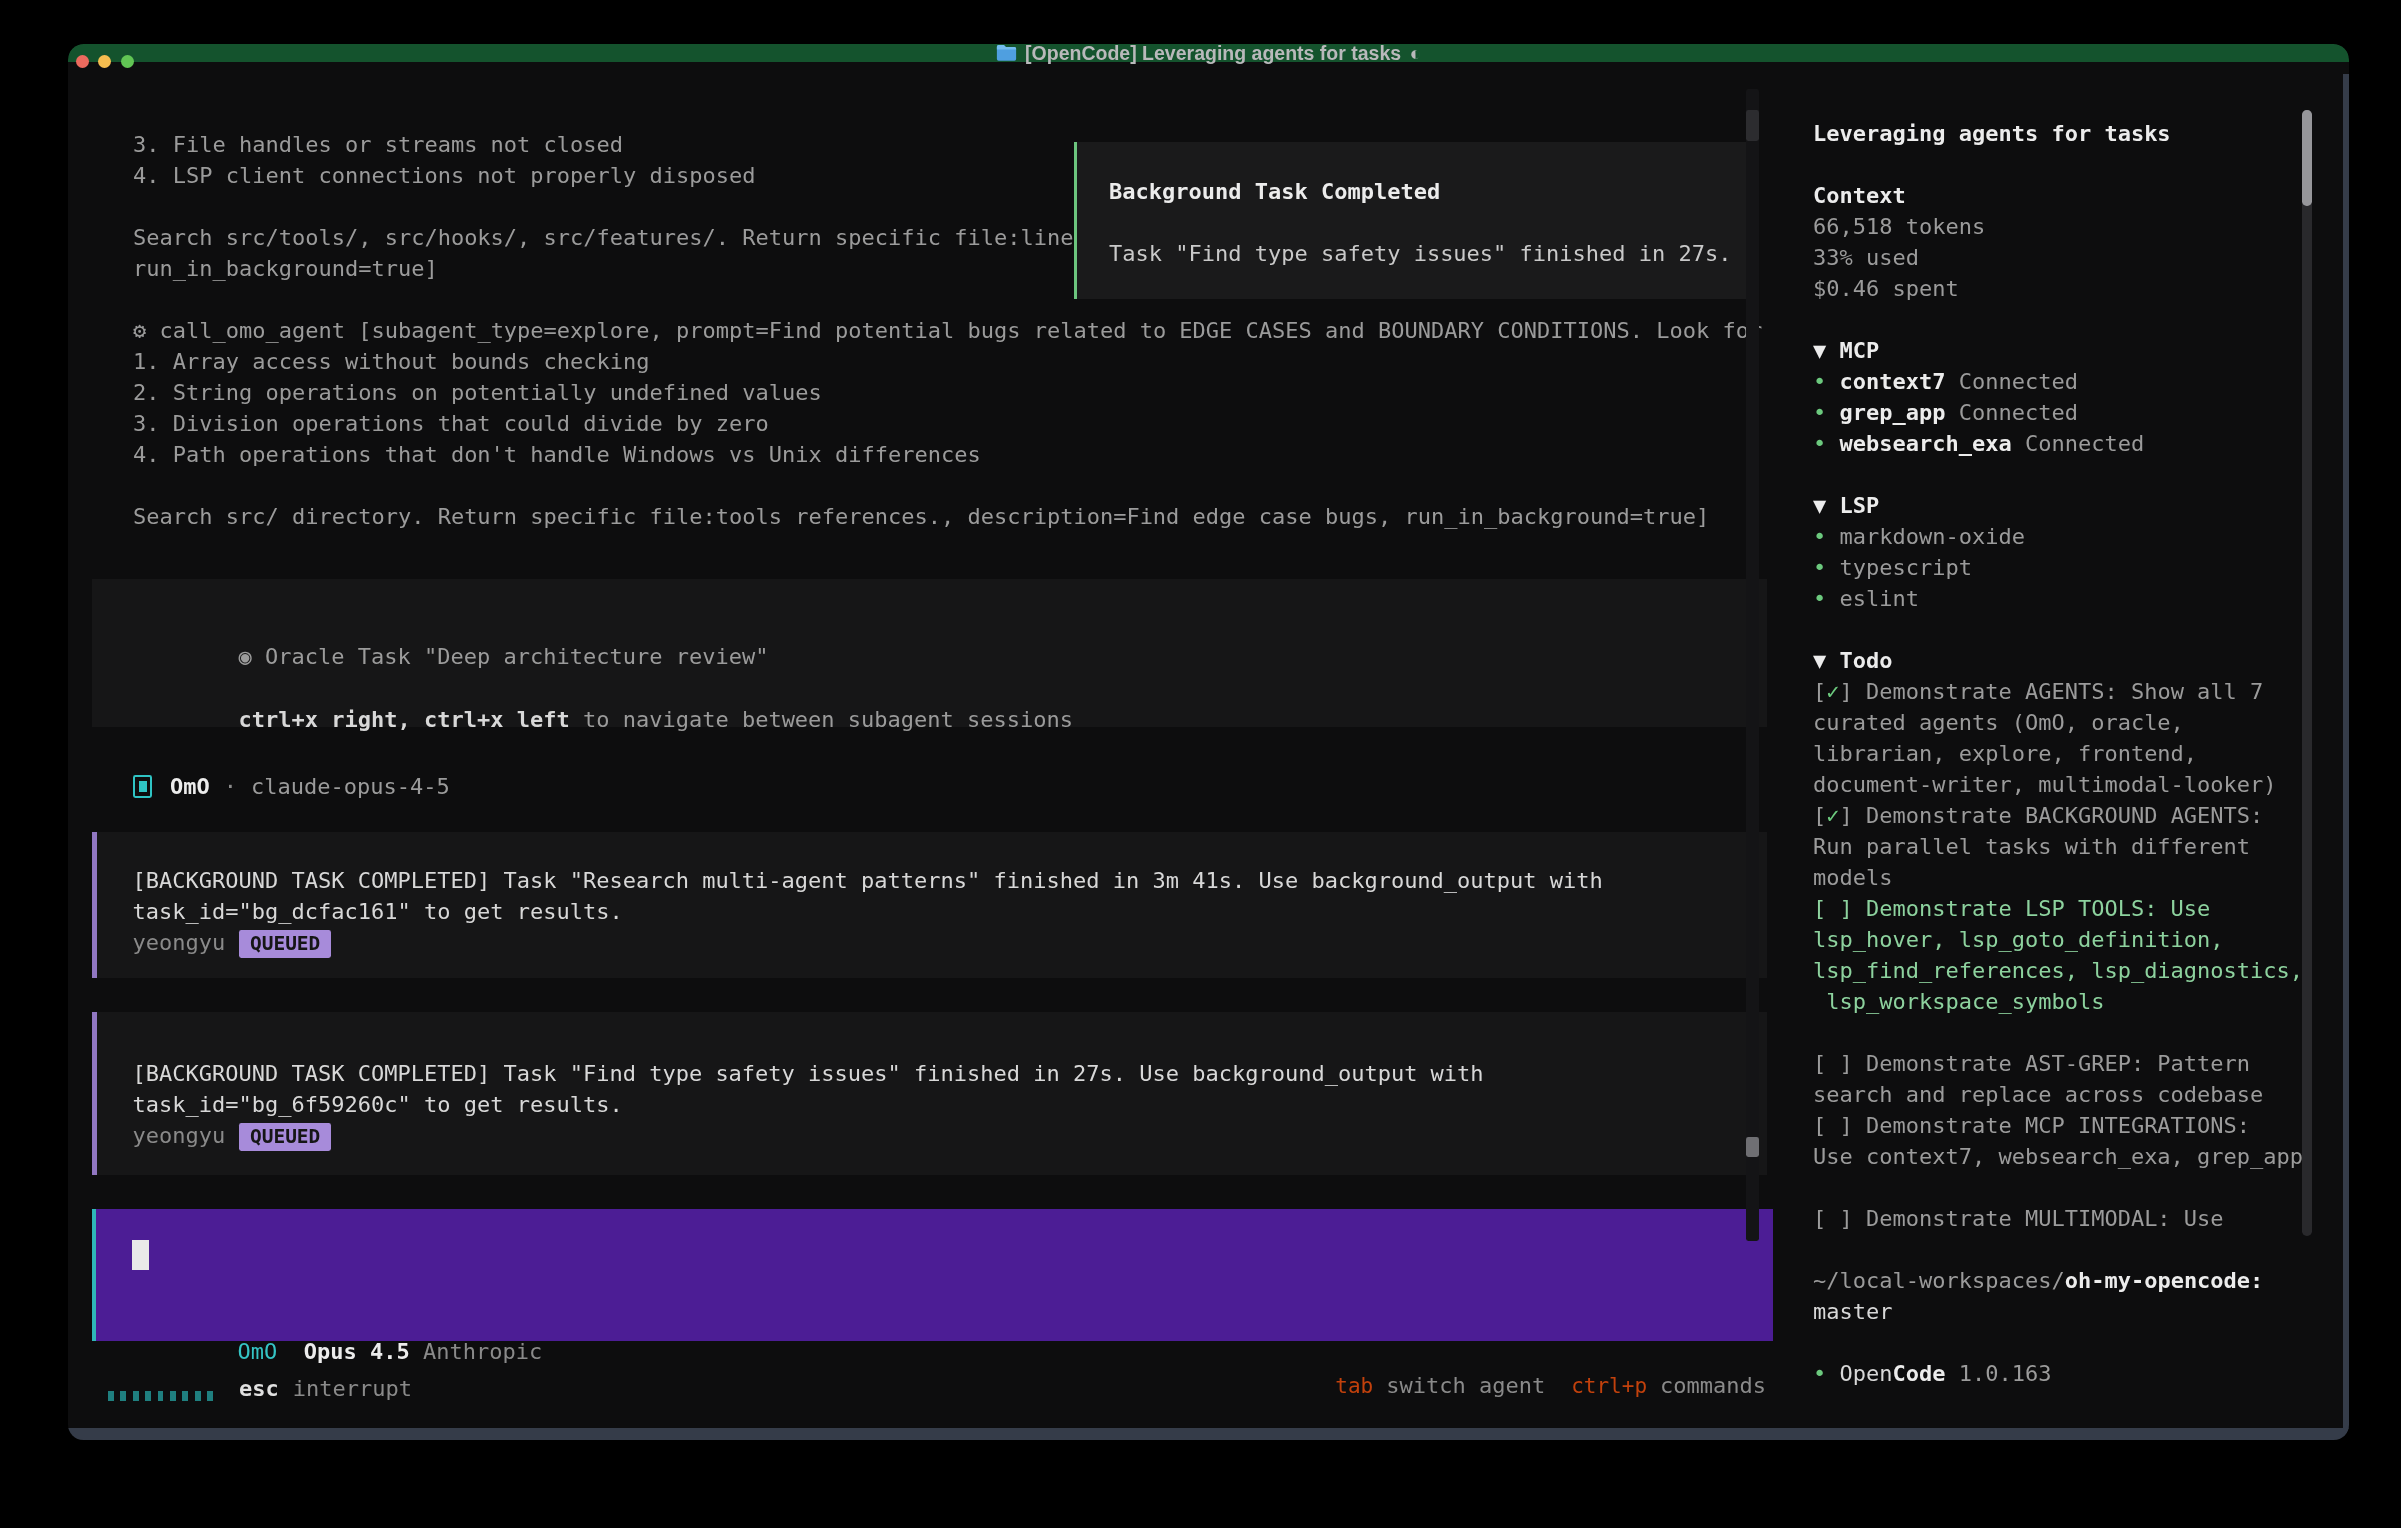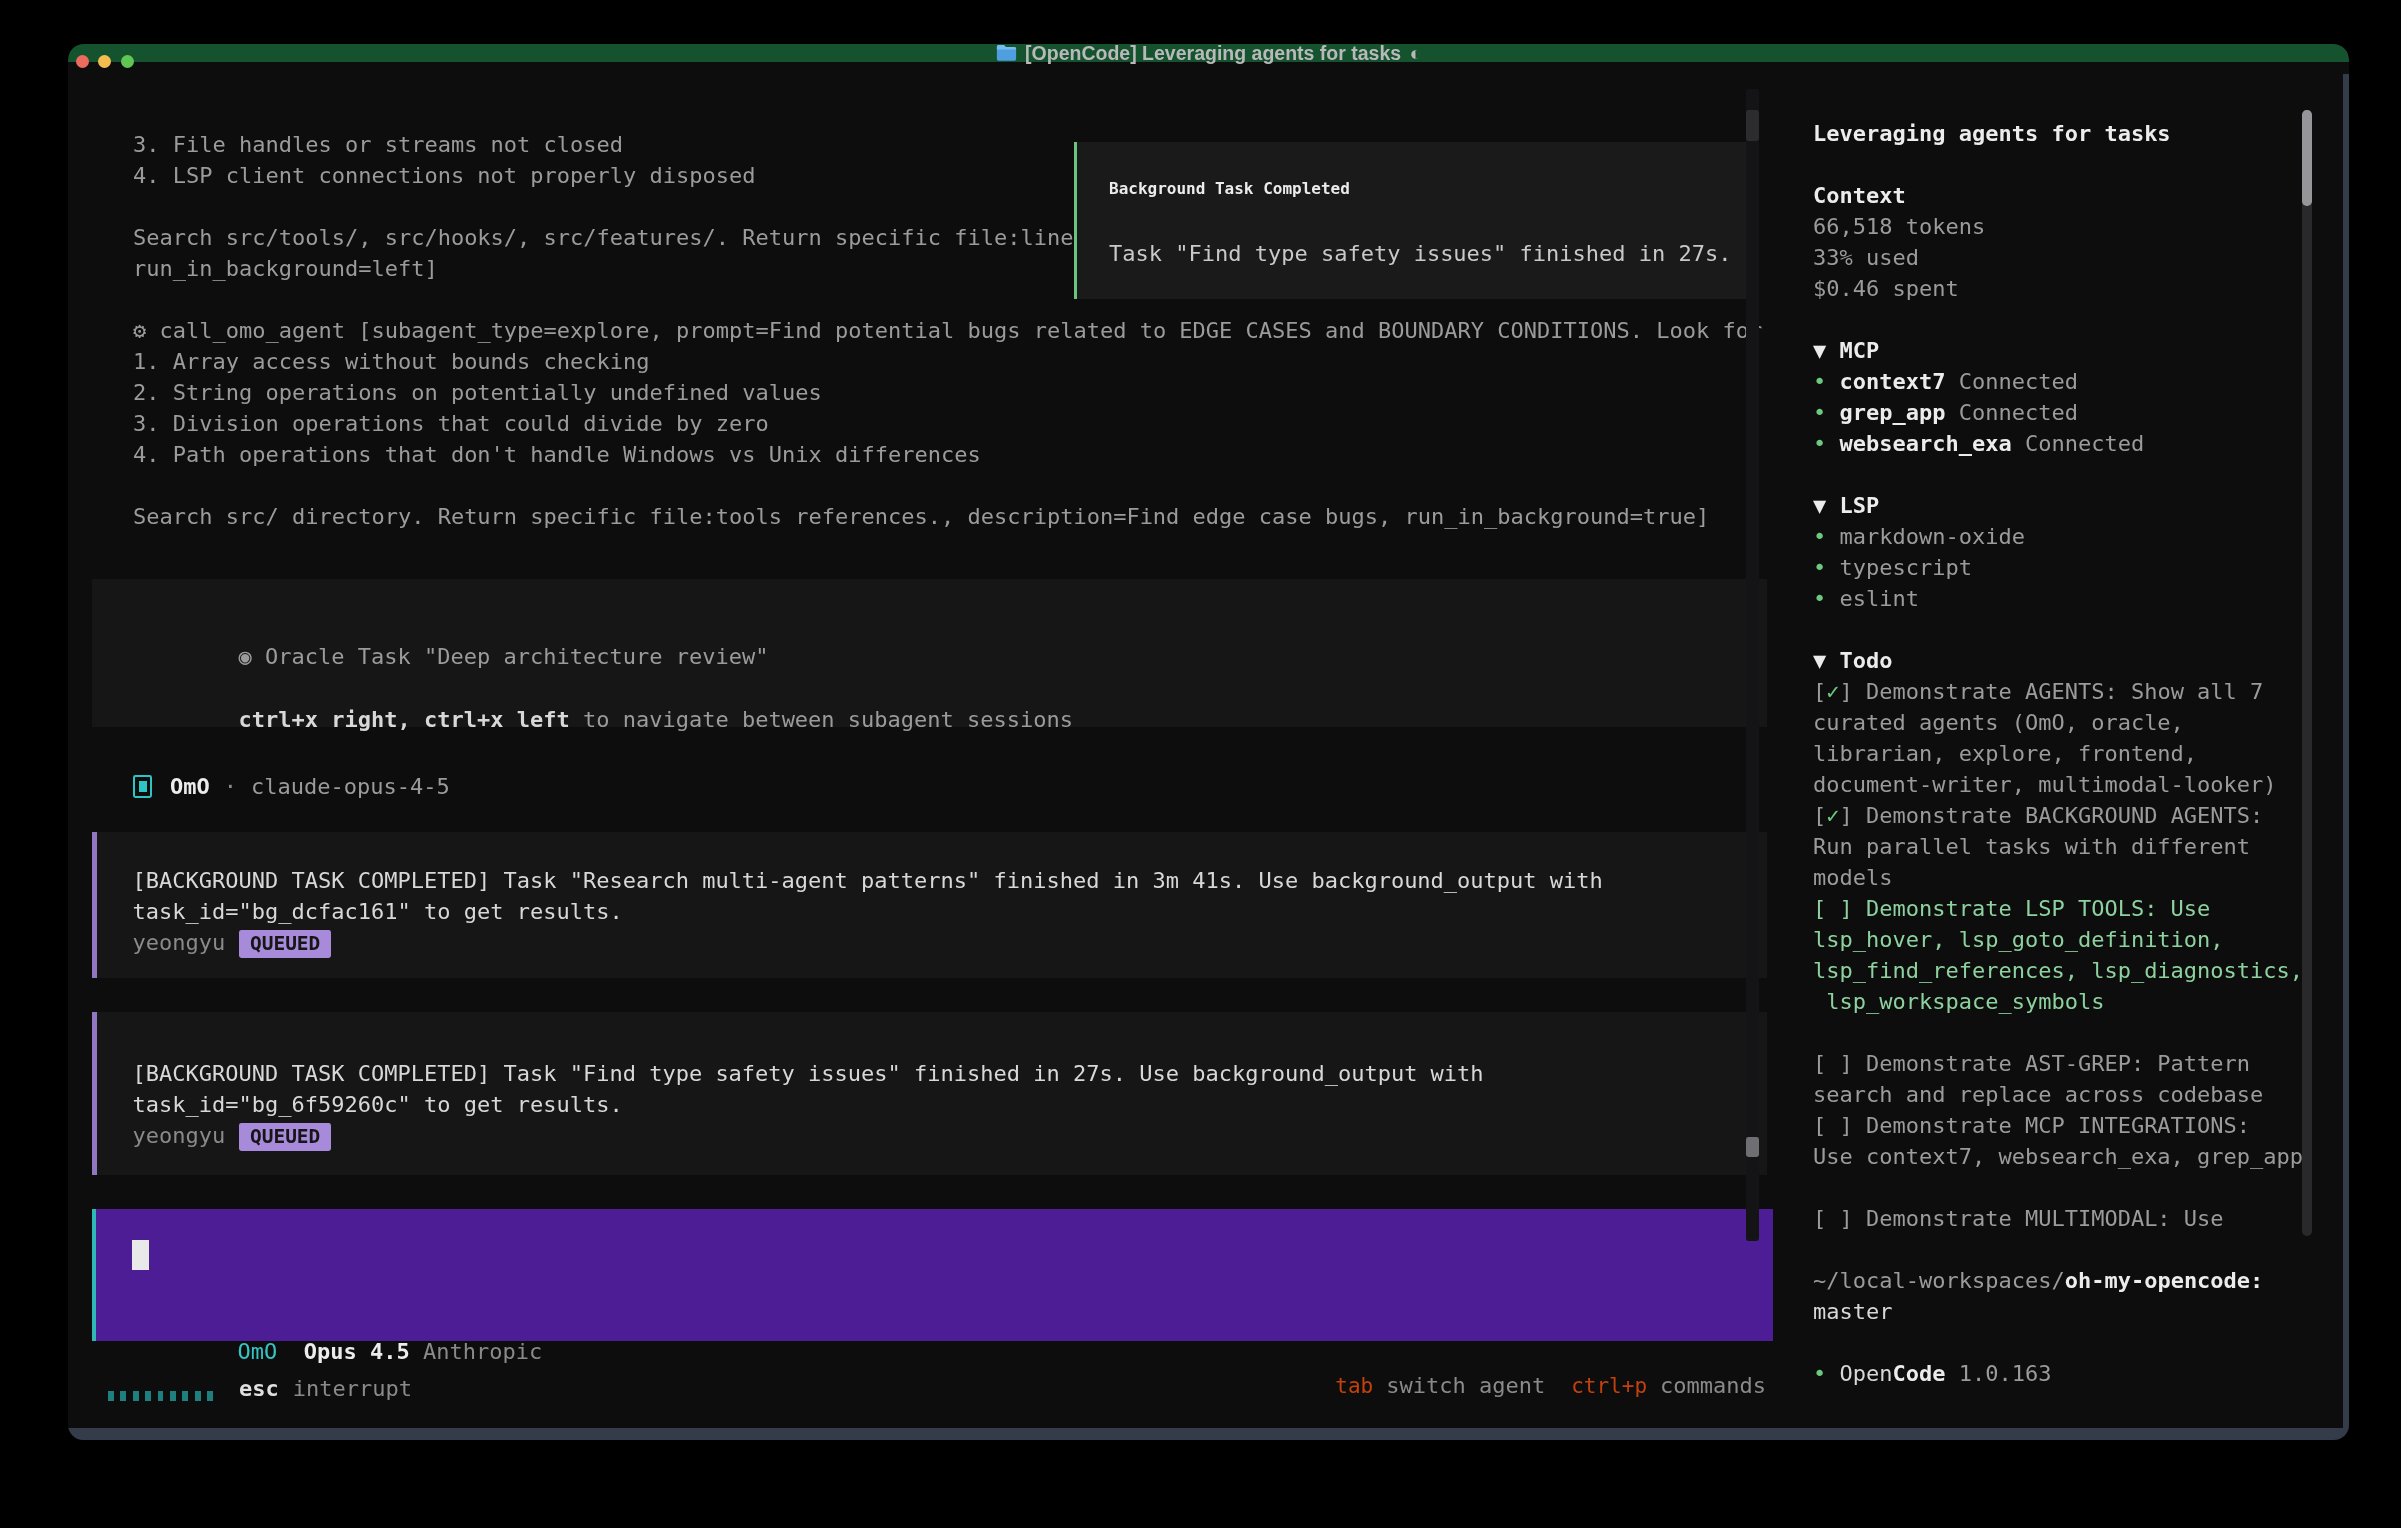--- a/index.html
+++ b/index.html
@@ -27,21 +27,21 @@
   .c-green{color:#8dd29e;}
   .c-bullet{color:#6cc97e;}
   .c-check{color:#6cc97e;}
   .c-cyan{color:#35c4c4;}
   .c-dim{color:#8a8a8a;}
   #chat-lines{position:absolute;left:65px;top:85px;}
   #sidebar-lines{position:absolute;left:1745px;top:74px;width:514px;}
   
   #toast{position:absolute;left:1006px;top:98px;width:677px;height:157px;background:#1a1a1b;
          border-left:3.5px solid #6cc57e;border-right:3.5px solid #6cc57e;box-sizing:border-box;}
-  #toast .toast-title{position:absolute;left:32px;top:37px;font-size:16px;font-weight:bold;color:#ececec;white-space:pre;}
+  #toast .toast-title{position:absolute;left:32px;top:37px;font-size:22px;font-weight:bold;color:#ececec;white-space:pre;}
   #toast .toast-body{position:absolute;left:32px;top:99px;font-size:22px;color:#c9c9c9;white-space:pre;}
   
   #oracle-box{position:absolute;left:23.6px;top:535px;width:1675px;height:148px;background:#161617;}
   #oracle-box .o1{position:absolute;left:41px;top:31px;}
   #oracle-box .o2{position:absolute;left:41px;top:94px;}
   
   #agent-header{position:absolute;left:65px;top:727px;height:31px;display:flex;align-items:center;}
   .agent-icon{width:15.4px;height:19px;border:2.4px solid #2fc4c4;border-radius:2.4px;
           display:flex;align-items:center;justify-content:center;margin-right:17.7px;}
   .agent-icon .fill{width:8.3px;height:10.6px;background:#2fc4c4;}
@@ -96,21 +96,21 @@
         <span>[OpenCode] Leveraging agents for tasks</span>
         <span>◐</span>
       </div>
     </div>
 
     <div id="chat-lines">
         <div class="tline"><span class="c-gray">3. File handles or streams not closed</span></div>
         <div class="tline"><span class="c-gray">4. LSP client connections not properly disposed</span></div>
         <div class="tline">&nbsp;</div>
         <div class="tline"><span class="c-gray">Search src/tools/, src/hooks/, src/features/. Return specific file:line</span></div>
-        <div class="tline"><span class="c-gray">run_in_background=left]</span></div>
+        <div class="tline"><span class="c-gray">run_in_background=true]</span></div>
         <div class="tline">&nbsp;</div>
         <div class="tline"><span class="c-gray">⚙ </span><span class="c-gray">call_omo_agent [subagent_type=explore, prompt=Find potential bugs related to EDGE CASES and BOUNDARY CONDITIONS. Look for</span></div>
         <div class="tline"><span class="c-gray">1. Array access without bounds checking</span></div>
         <div class="tline"><span class="c-gray">2. String operations on potentially undefined values</span></div>
         <div class="tline"><span class="c-gray">3. Division operations that could divide by zero</span></div>
         <div class="tline"><span class="c-gray">4. Path operations that don't handle Windows vs Unix differences</span></div>
         <div class="tline">&nbsp;</div>
         <div class="tline"><span class="c-gray">Search src/ directory. Return specific file:tools references., description=Find edge case bugs, run_in_background=true]</span></div>
       </div>
 

